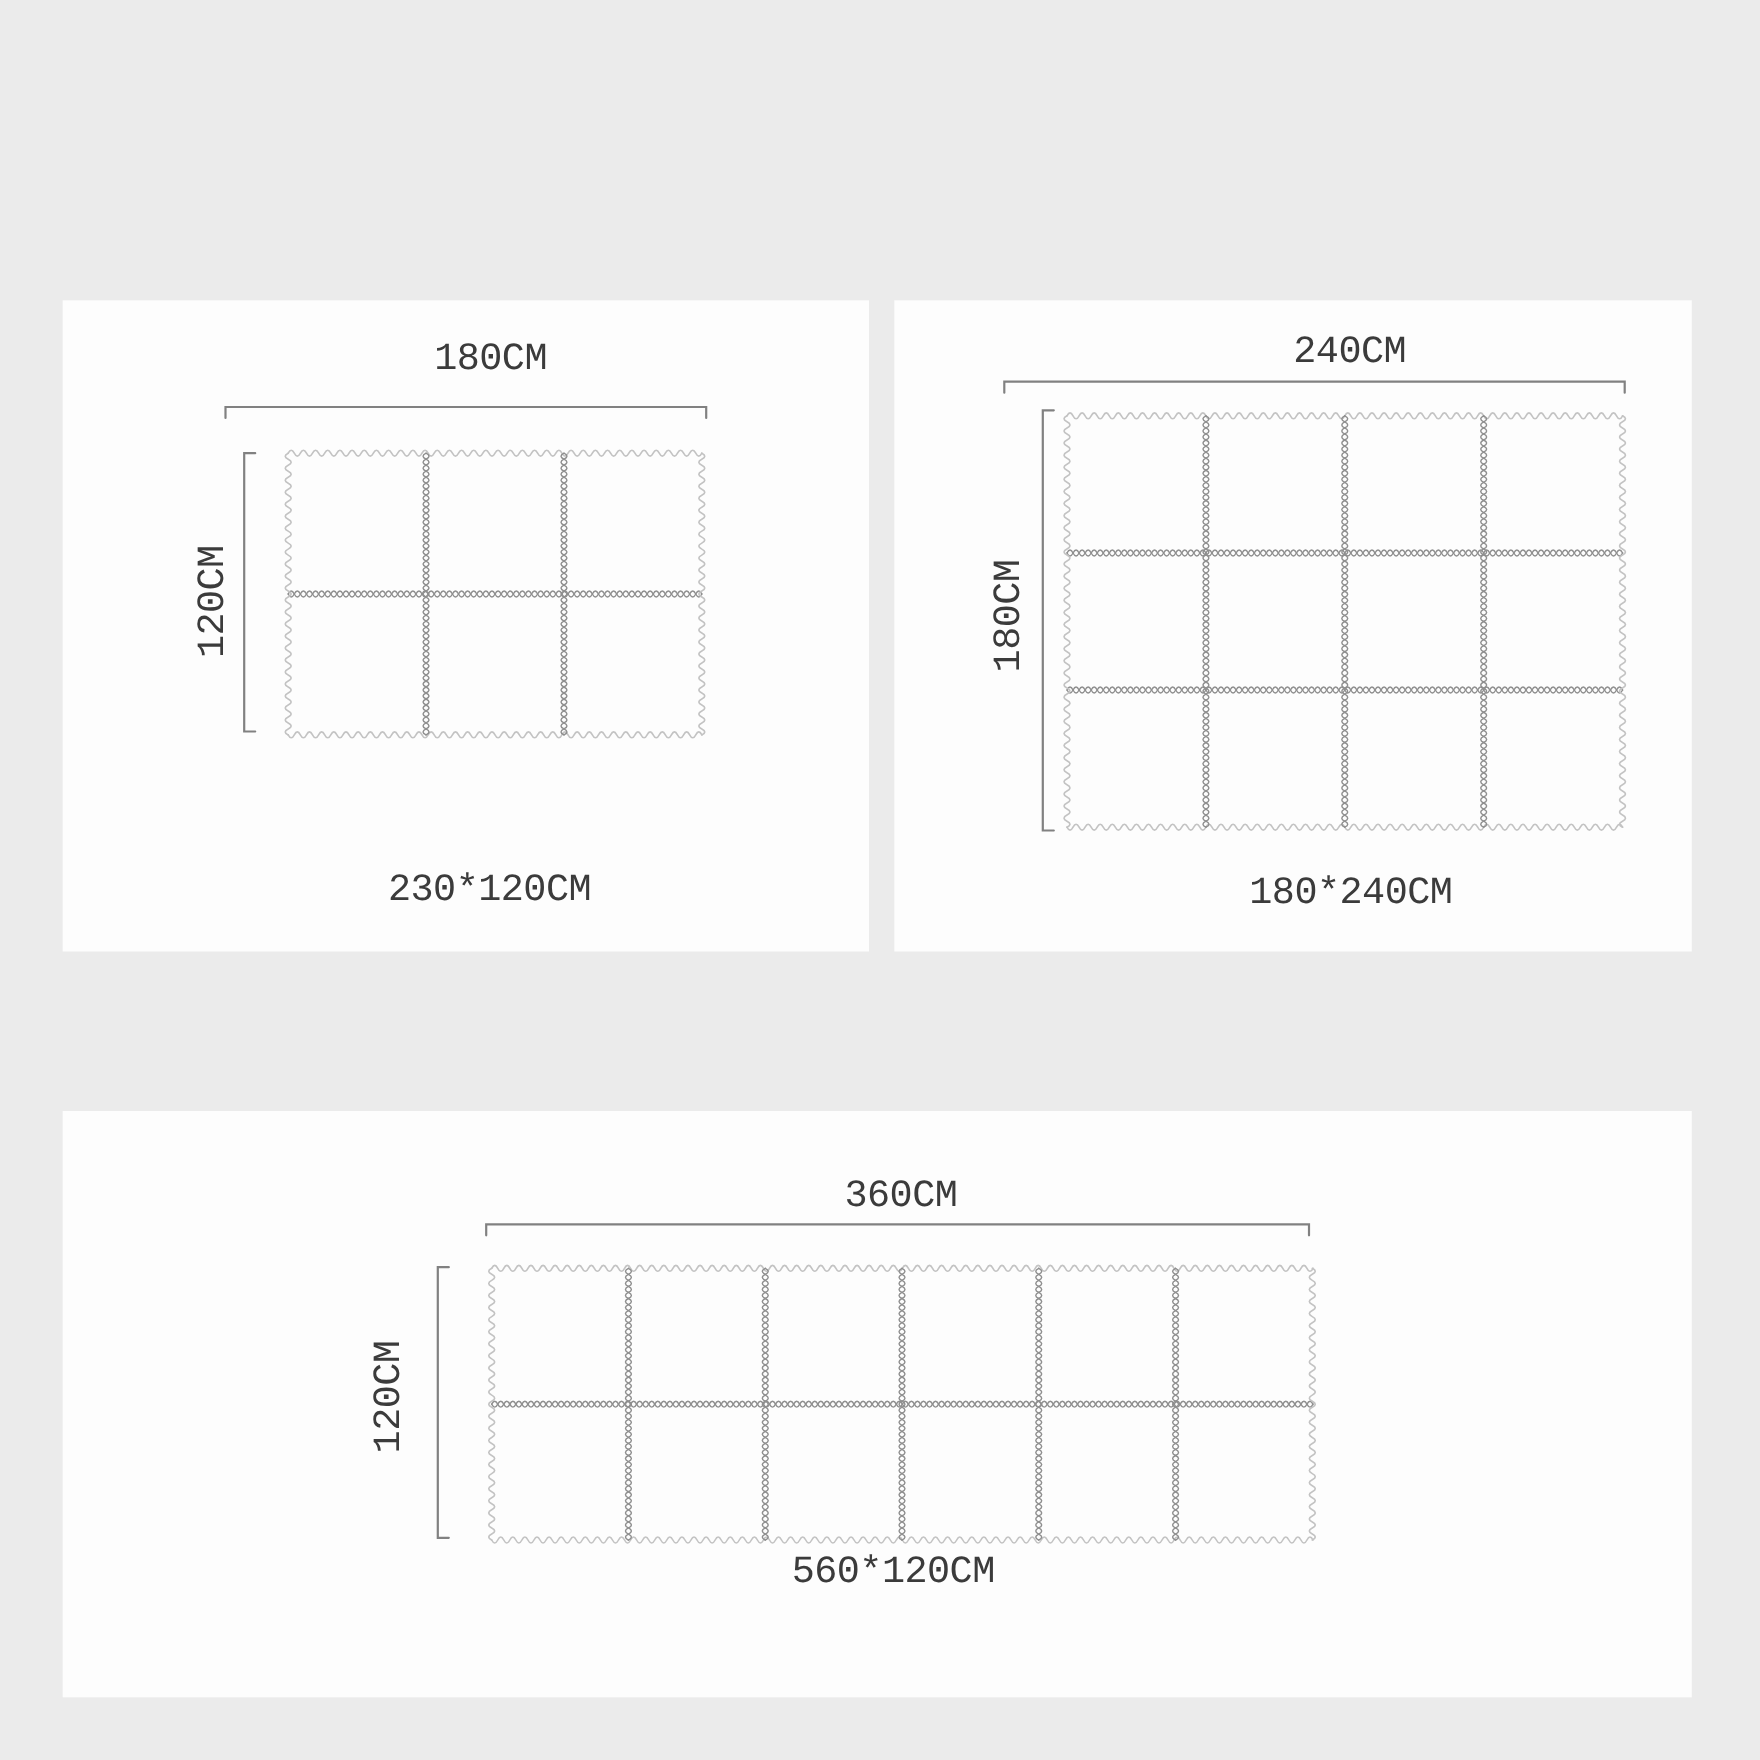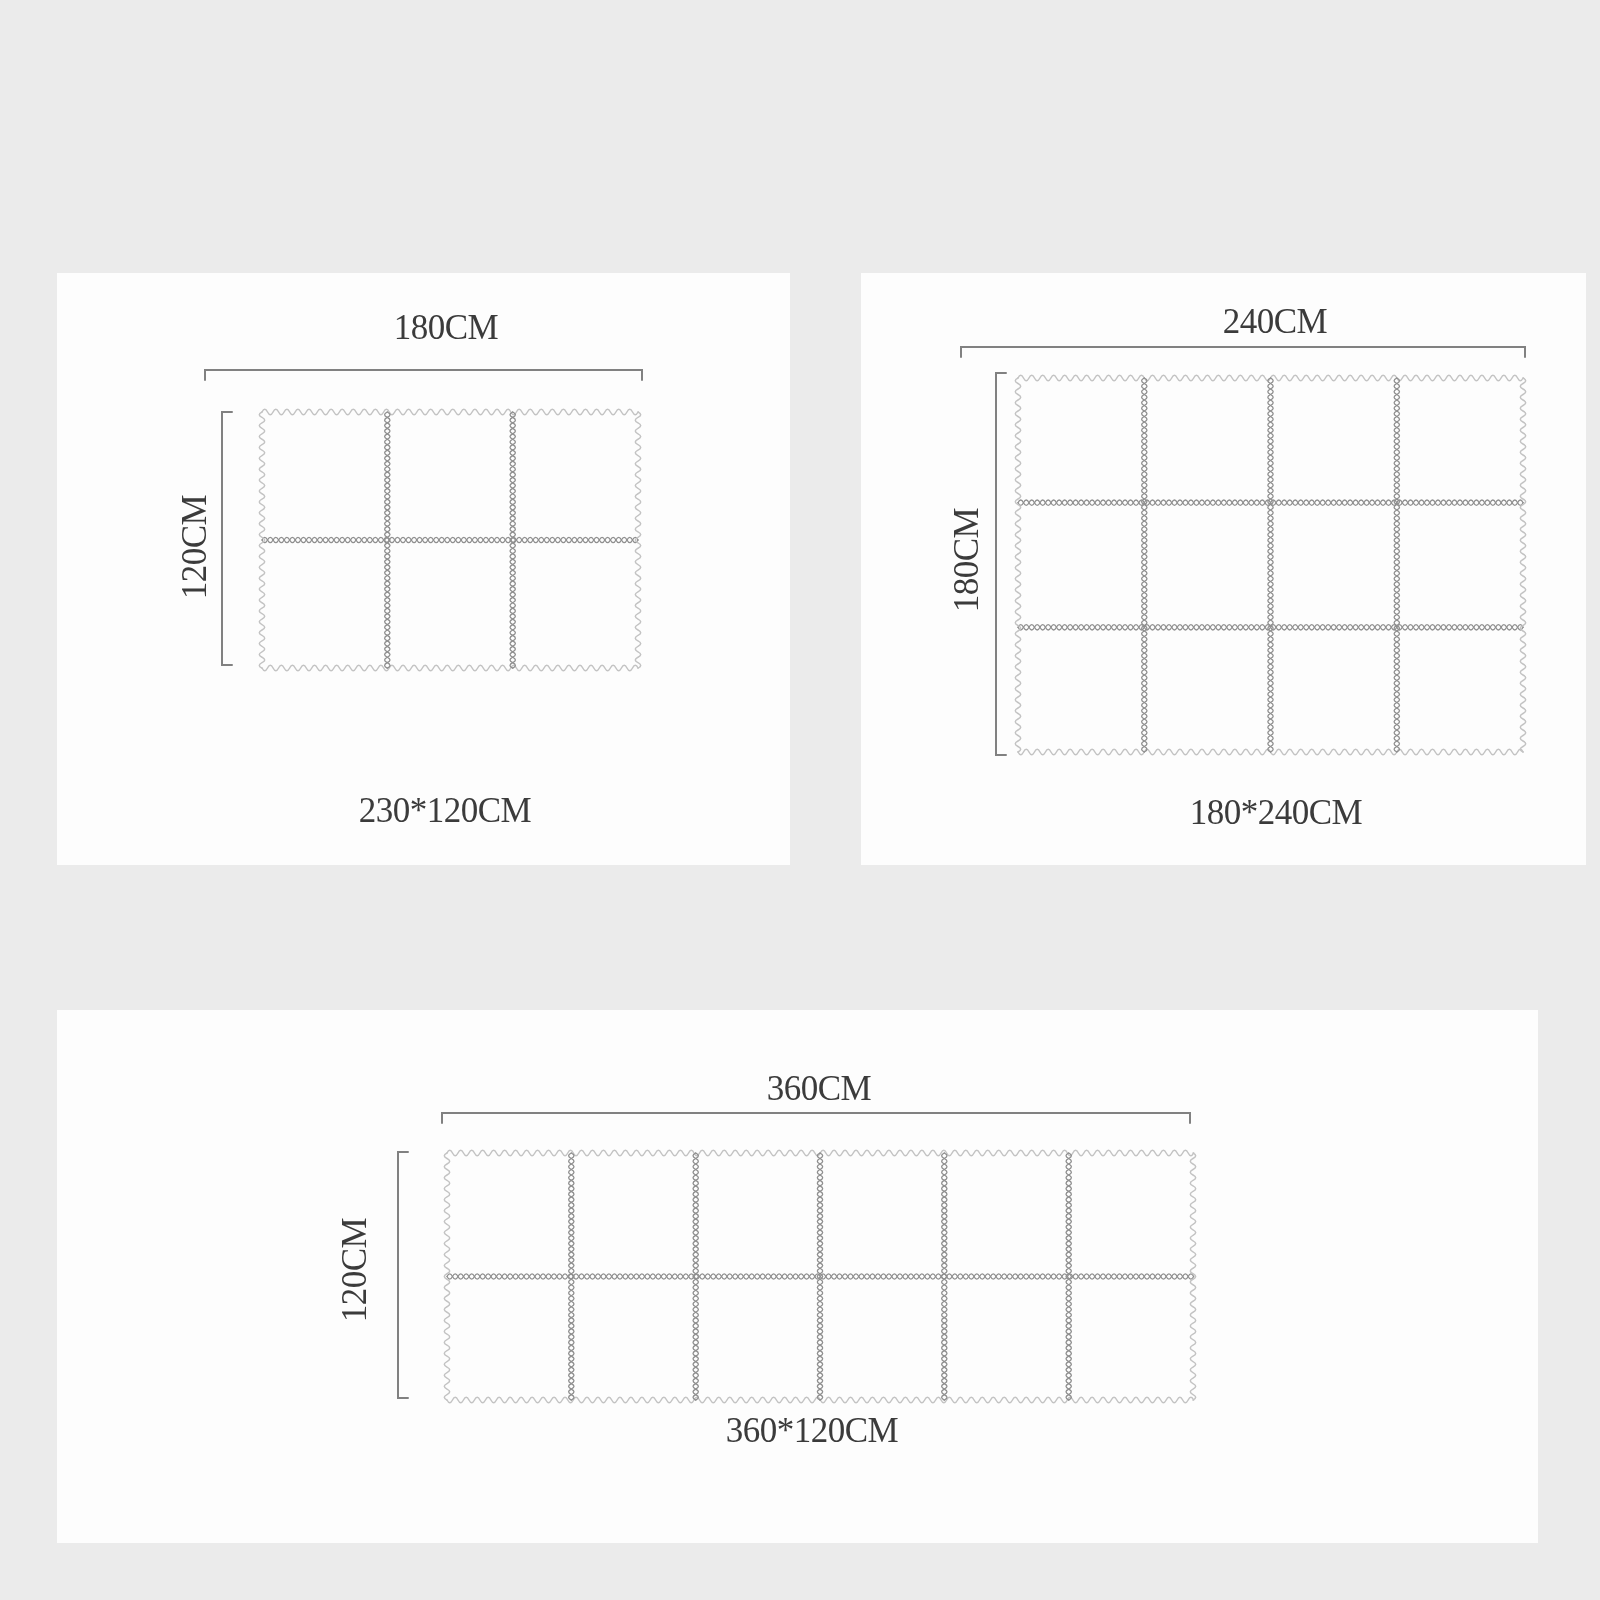--- a/index.html
+++ b/index.html
@@ -6,28 +6,28 @@
     margin: 0;
     padding: 0;
     background: #ebebeb;
   }
   .canvas {
     position: relative;
     width: 1600px;
     height: 1600px;
     background: #ebebeb;
     overflow: hidden;
-    font-family: Liberation Serif, serif;
+    font-family: Liberation Mono, monospace;
   }
   .panel {
     position: absolute;
     background: #fdfdfd;
   }
   #p1 { left: 57px;  top: 273px;  width: 733px;  height: 592px; }
-  #p2 { left: 813px; top: 273px;  width: 725px;  height: 592px; margin-left: 48px; }
+  #p2 { left: 813px; top: 273px;  width: 725px;  height: 592px; }
   #p3 { left: 57px;  top: 1010px; width: 1481px; height: 533px; }
   .draw {
     position: absolute;
     left: 0; top: 0;
     display: block;
   }
   .lbl {
     position: absolute;
     color: #3b3b3b;
     font-size: 35px;
@@ -113,16 +113,16 @@
         <path d="M 887.3 143.0 q -5.40 2.74 0 5.49 q 5.40 2.74 0 5.49 q -5.40 2.74 0 5.49 q 5.40 2.74 0 5.49 q -5.40 2.74 0 5.49 q 5.40 2.74 0 5.49 q -5.40 2.74 0 5.49 q 5.40 2.74 0 5.49 q -5.40 2.74 0 5.49 q 5.40 2.74 0 5.49 q -5.40 2.74 0 5.49 q 5.40 2.74 0 5.49 q -5.40 2.74 0 5.49 q 5.40 2.74 0 5.49 q -5.40 2.74 0 5.49 q 5.40 2.74 0 5.49 q -5.40 2.74 0 5.49 q 5.40 2.74 0 5.49 q -5.40 2.74 0 5.49 q 5.40 2.74 0 5.49 q -5.40 2.74 0 5.49 q 5.40 2.74 0 5.49 q -5.40 2.74 0 5.49 q 5.40 2.74 0 5.49 q -5.40 2.74 0 5.49 q 5.40 2.74 0 5.49 q -5.40 2.74 0 5.49 q 5.40 2.74 0 5.49 q -5.40 2.74 0 5.49 q 5.40 2.74 0 5.49 q -5.40 2.74 0 5.49 q 5.40 2.74 0 5.49 q -5.40 2.74 0 5.49 q 5.40 2.74 0 5.49 q -5.40 2.74 0 5.49 q 5.40 2.74 0 5.49 q -5.40 2.74 0 5.49 q 5.40 2.74 0 5.49 q -5.40 2.74 0 5.49 q 5.40 2.74 0 5.49 q -5.40 2.74 0 5.49 q 5.40 2.74 0 5.49 q -5.40 2.74 0 5.49 q 5.40 2.74 0 5.49 q -5.40 2.74 0 5.49" fill="none" stroke="#8f8f8f" stroke-width="1.3" stroke-linecap="round"></path>
         <path d="M 887.3 143.0 q 5.40 2.74 0 5.49 q -5.40 2.74 0 5.49 q 5.40 2.74 0 5.49 q -5.40 2.74 0 5.49 q 5.40 2.74 0 5.49 q -5.40 2.74 0 5.49 q 5.40 2.74 0 5.49 q -5.40 2.74 0 5.49 q 5.40 2.74 0 5.49 q -5.40 2.74 0 5.49 q 5.40 2.74 0 5.49 q -5.40 2.74 0 5.49 q 5.40 2.74 0 5.49 q -5.40 2.74 0 5.49 q 5.40 2.74 0 5.49 q -5.40 2.74 0 5.49 q 5.40 2.74 0 5.49 q -5.40 2.74 0 5.49 q 5.40 2.74 0 5.49 q -5.40 2.74 0 5.49 q 5.40 2.74 0 5.49 q -5.40 2.74 0 5.49 q 5.40 2.74 0 5.49 q -5.40 2.74 0 5.49 q 5.40 2.74 0 5.49 q -5.40 2.74 0 5.49 q 5.40 2.74 0 5.49 q -5.40 2.74 0 5.49 q 5.40 2.74 0 5.49 q -5.40 2.74 0 5.49 q 5.40 2.74 0 5.49 q -5.40 2.74 0 5.49 q 5.40 2.74 0 5.49 q -5.40 2.74 0 5.49 q 5.40 2.74 0 5.49 q -5.40 2.74 0 5.49 q 5.40 2.74 0 5.49 q -5.40 2.74 0 5.49 q 5.40 2.74 0 5.49 q -5.40 2.74 0 5.49 q 5.40 2.74 0 5.49 q -5.40 2.74 0 5.49 q 5.40 2.74 0 5.49 q -5.40 2.74 0 5.49 q 5.40 2.74 0 5.49" fill="none" stroke="#8f8f8f" stroke-width="1.3" stroke-linecap="round"></path>
         <path d="M 1011.7 143.0 q -5.40 2.74 0 5.49 q 5.40 2.74 0 5.49 q -5.40 2.74 0 5.49 q 5.40 2.74 0 5.49 q -5.40 2.74 0 5.49 q 5.40 2.74 0 5.49 q -5.40 2.74 0 5.49 q 5.40 2.74 0 5.49 q -5.40 2.74 0 5.49 q 5.40 2.74 0 5.49 q -5.40 2.74 0 5.49 q 5.40 2.74 0 5.49 q -5.40 2.74 0 5.49 q 5.40 2.74 0 5.49 q -5.40 2.74 0 5.49 q 5.40 2.74 0 5.49 q -5.40 2.74 0 5.49 q 5.40 2.74 0 5.49 q -5.40 2.74 0 5.49 q 5.40 2.74 0 5.49 q -5.40 2.74 0 5.49 q 5.40 2.74 0 5.49 q -5.40 2.74 0 5.49 q 5.40 2.74 0 5.49 q -5.40 2.74 0 5.49 q 5.40 2.74 0 5.49 q -5.40 2.74 0 5.49 q 5.40 2.74 0 5.49 q -5.40 2.74 0 5.49 q 5.40 2.74 0 5.49 q -5.40 2.74 0 5.49 q 5.40 2.74 0 5.49 q -5.40 2.74 0 5.49 q 5.40 2.74 0 5.49 q -5.40 2.74 0 5.49 q 5.40 2.74 0 5.49 q -5.40 2.74 0 5.49 q 5.40 2.74 0 5.49 q -5.40 2.74 0 5.49 q 5.40 2.74 0 5.49 q -5.40 2.74 0 5.49 q 5.40 2.74 0 5.49 q -5.40 2.74 0 5.49 q 5.40 2.74 0 5.49 q -5.40 2.74 0 5.49" fill="none" stroke="#8f8f8f" stroke-width="1.3" stroke-linecap="round"></path>
         <path d="M 1011.7 143.0 q 5.40 2.74 0 5.49 q -5.40 2.74 0 5.49 q 5.40 2.74 0 5.49 q -5.40 2.74 0 5.49 q 5.40 2.74 0 5.49 q -5.40 2.74 0 5.49 q 5.40 2.74 0 5.49 q -5.40 2.74 0 5.49 q 5.40 2.74 0 5.49 q -5.40 2.74 0 5.49 q 5.40 2.74 0 5.49 q -5.40 2.74 0 5.49 q 5.40 2.74 0 5.49 q -5.40 2.74 0 5.49 q 5.40 2.74 0 5.49 q -5.40 2.74 0 5.49 q 5.40 2.74 0 5.49 q -5.40 2.74 0 5.49 q 5.40 2.74 0 5.49 q -5.40 2.74 0 5.49 q 5.40 2.74 0 5.49 q -5.40 2.74 0 5.49 q 5.40 2.74 0 5.49 q -5.40 2.74 0 5.49 q 5.40 2.74 0 5.49 q -5.40 2.74 0 5.49 q 5.40 2.74 0 5.49 q -5.40 2.74 0 5.49 q 5.40 2.74 0 5.49 q -5.40 2.74 0 5.49 q 5.40 2.74 0 5.49 q -5.40 2.74 0 5.49 q 5.40 2.74 0 5.49 q -5.40 2.74 0 5.49 q 5.40 2.74 0 5.49 q -5.40 2.74 0 5.49 q 5.40 2.74 0 5.49 q -5.40 2.74 0 5.49 q 5.40 2.74 0 5.49 q -5.40 2.74 0 5.49 q 5.40 2.74 0 5.49 q -5.40 2.74 0 5.49 q 5.40 2.74 0 5.49 q -5.40 2.74 0 5.49 q 5.40 2.74 0 5.49" fill="none" stroke="#8f8f8f" stroke-width="1.3" stroke-linecap="round"></path>
         <path d="M 1136.0 143.0 q 5.40 2.74 0 5.49 q -5.40 2.74 0 5.49 q 5.40 2.74 0 5.49 q -5.40 2.74 0 5.49 q 5.40 2.74 0 5.49 q -5.40 2.74 0 5.49 q 5.40 2.74 0 5.49 q -5.40 2.74 0 5.49 q 5.40 2.74 0 5.49 q -5.40 2.74 0 5.49 q 5.40 2.74 0 5.49 q -5.40 2.74 0 5.49 q 5.40 2.74 0 5.49 q -5.40 2.74 0 5.49 q 5.40 2.74 0 5.49 q -5.40 2.74 0 5.49 q 5.40 2.74 0 5.49 q -5.40 2.74 0 5.49 q 5.40 2.74 0 5.49 q -5.40 2.74 0 5.49 q 5.40 2.74 0 5.49 q -5.40 2.74 0 5.49 q 5.40 2.74 0 5.49 q -5.40 2.74 0 5.49 q 5.40 2.74 0 5.49 q -5.40 2.74 0 5.49 q 5.40 2.74 0 5.49 q -5.40 2.74 0 5.49 q 5.40 2.74 0 5.49 q -5.40 2.74 0 5.49 q 5.40 2.74 0 5.49 q -5.40 2.74 0 5.49 q 5.40 2.74 0 5.49 q -5.40 2.74 0 5.49 q 5.40 2.74 0 5.49 q -5.40 2.74 0 5.49 q 5.40 2.74 0 5.49 q -5.40 2.74 0 5.49 q 5.40 2.74 0 5.49 q -5.40 2.74 0 5.49 q 5.40 2.74 0 5.49 q -5.40 2.74 0 5.49 q 5.40 2.74 0 5.49 q -5.40 2.74 0 5.49 q 5.40 2.74 0 5.49" fill="none" stroke="#c3c3c3" stroke-width="1.5" stroke-linecap="round"></path>
         <path d="M 385 113 L 385 103 L 1133 103 L 1133 113" fill="none" stroke="#818181" stroke-width="2" stroke-linecap="round"></path>
         <path d="M 351 142 L 341 142 L 341 388 L 351 388" fill="none" stroke="#818181" stroke-width="2" stroke-linecap="round"></path>
       </svg>
     <span class="lbl top">360CM</span>
     <span class="lbl side">120CM</span>
-    <span class="lbl bottom">360*120CM</span>
+    <span class="lbl bottom">560*120CM</span>
   </section>
 
 </div>
 
 </body></html>

